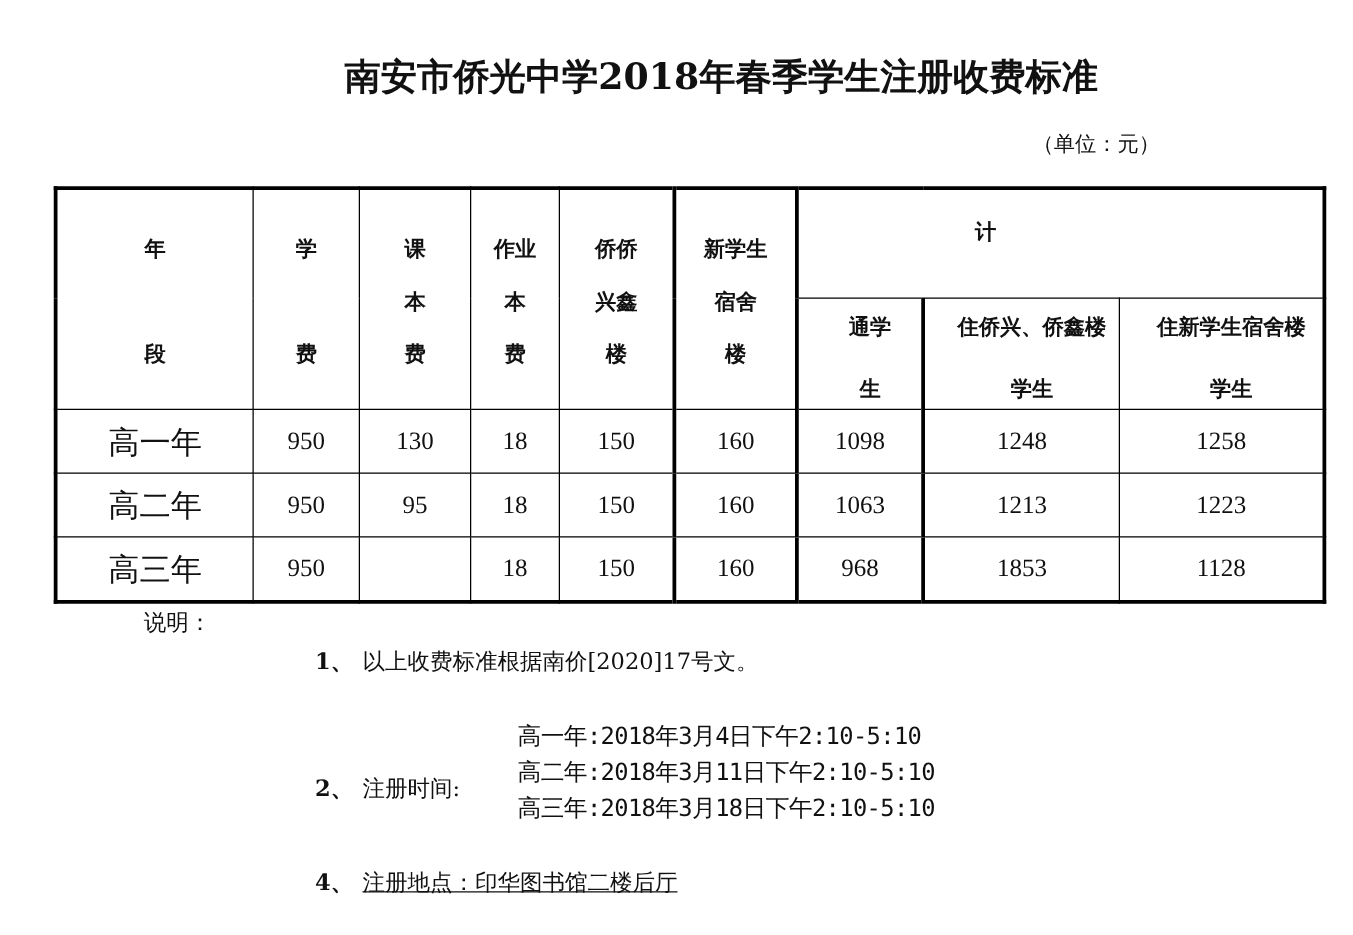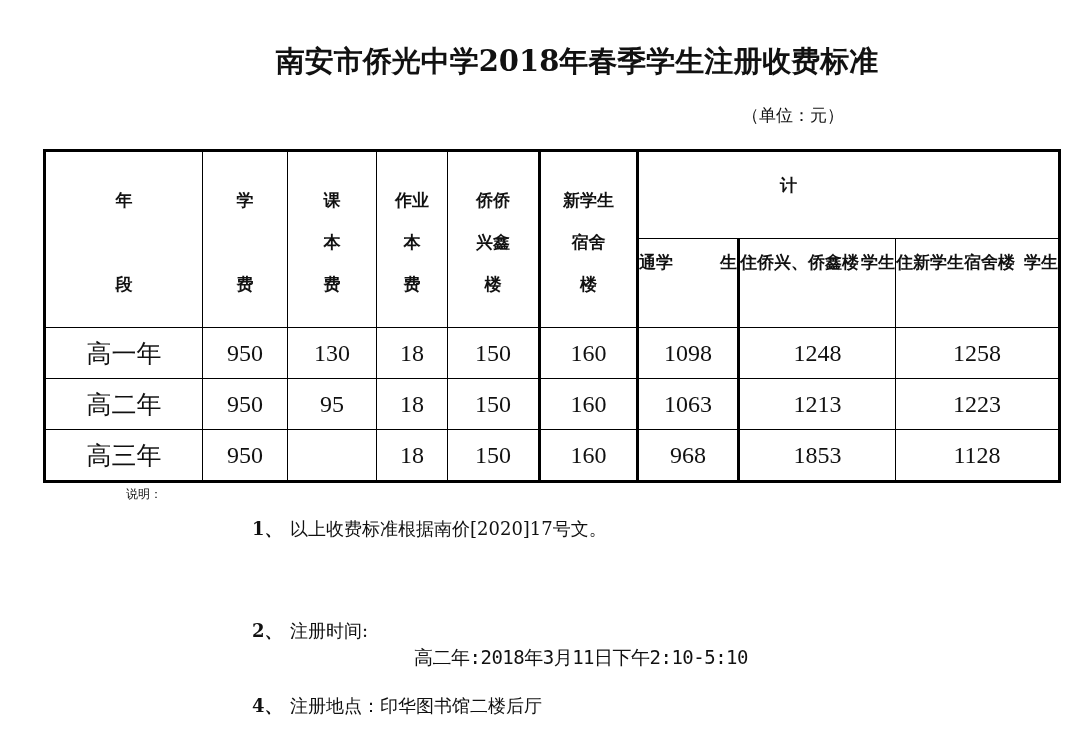--- a/index.html
+++ b/index.html
@@ -21,21 +21,21 @@
       width: 1082px;
       top: 42px;
       text-align: center;
       font-size: 29px;
       font-weight: bold;
       letter-spacing: 0px;
       margin-left: 36px;
     }
     .unit {
       position: absolute;
-      left: 742px;
+      left: 826px;
       top: 104px;
       font-size: 17px;
     }
     table.fees {
       position: absolute;
       left: 43px;
       top: 149px;
       width: 1015px;
       border-collapse: collapse;
       border: 3px solid #000;
@@ -57,53 +57,53 @@
       flex-direction: column;
       justify-content: space-between;
       align-items: center;
       height: 126px;
       padding: 12px 0 8px 0;
       box-sizing: border-box;
     }
     .hdr-stack span { display: block; height: 22px; line-height: 22px; }
     .sub-stack {
       display: flex;
-      flex-direction: row;
+      flex-direction: column;
       justify-content: space-between;
-      align-items: flex-start;
+      align-items: center;
       height: 88px;
-      padding: 12px 0 4px 0;
+      padding: 12px 0 4px 16px;
       box-sizing: border-box;
     }
     .sub-stack span { display: block; height: 22px; line-height: 22px; }
     tr.top-hdr td { height: 64px; }
     tr.sub-hdr td { height: 88px; }
     tr.data-row td {
       height: 50px;
-      font-size: 24px;
+      font-size: 20px;
       font-family: "Liberation Serif", "DejaVu Serif", serif;
     }
     tr.data-row td.grade {
       font-size: 25px;
       font-family: "DejaVu Serif", serif;
       margin-left: 40px;
     }
     .notes {
       position: absolute;
       left: 0;
       top: 0;
       width: 1082px;
       height: 748px;
       pointer-events: none;
     }
     .notes .label {
       position: absolute;
-      left: 126px;
+      left: 115px;
       top: 486px;
-      font-size: 12px;
+      font-size: 18px;
     }
     .note-item {
       position: absolute;
       left: 252px;
       font-size: 18px;
       white-space: nowrap;
     }
     .note-item .num {
       display: inline-block;
       width: 38px;
@@ -244,18 +244,20 @@
 <div class="notes">
   <div class="label">说明：</div>
 
   <div class="note-item" style="top:517px;">
     <span class="num">1、</span><span>以上收费标准根据南价[2020]17号文。</span>
   </div>
   <div class="note-item" style="top:575px;margin-top:44px;">
     <span class="num">2、</span><span>注册时间:</span>
   </div>
 
-  <div class="sched" style="top:605px;margin-top:40px;">高二年:2018年3月11日下午2:10-5:10</div>
-
-  <div class="note-item" style="top:694px;">
+  <div class="sched" style="top:576px;">高一年:2018年3月4日下午2:10-5:10</div>
+  <div class="sched" style="top:605px;">高二年:2018年3月11日下午2:10-5:10</div>
+  <div class="sched" style="top:634px;">高三年:2018年3月18日下午2:10-5:10</div>
+
+  <div class="note-item" style="top:694px;text-decoration:underline;">
     <span class="num">4、</span><span>注册地点：印华图书馆二楼后厅</span>
   </div>
 </div>
 
 </body></html>

